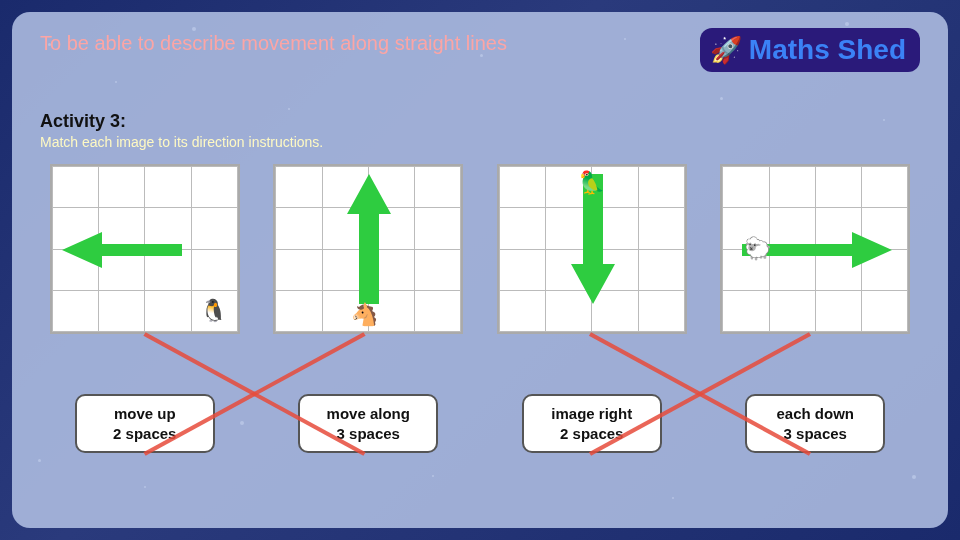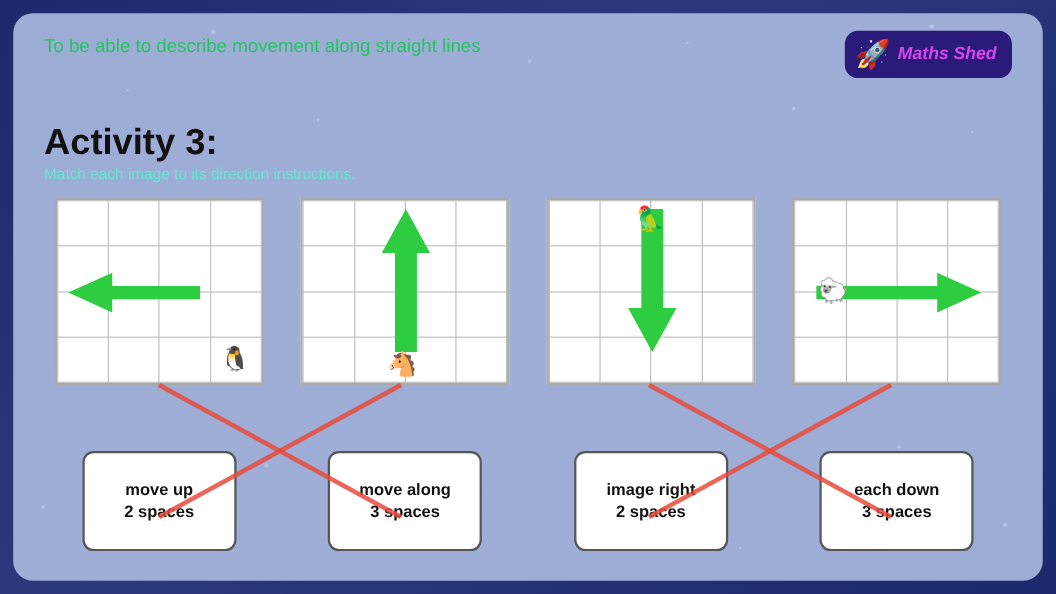--- a/index.html
+++ b/index.html
@@ -41,60 +41,59 @@
     }
 
     .header-row {
       display: flex;
       align-items: flex-start;
       justify-content: space-between;
       margin-bottom: 4px;
     }
 
     .objective {
-      font-size: 17px;
-      color: #22c55e;
+      font-size: 20px;
+      color: #fca5a5;
       font-weight: normal;
       font-family: Arial, sans-serif;
     }
 
     .maths-shed-logo {
       background: #2a1a7a;
       border-radius: 12px;
       padding: 6px 14px 6px 10px;
       display: flex;
       align-items: center;
       gap: 6px;
       margin-top: -4px;
     }
 
     .maths-shed-logo .logo-text {
-      font-size: 16px;
+      font-size: 28px;
       font-weight: bold;
-      color: #d946ef;
-      font-style: italic;
+      color: #3b82f6;
       font-family: 'Arial Rounded MT Bold', Arial, sans-serif;
     }
 
     .logo-icon {
       font-size: 26px;
     }
 
     .activity-title {
-      font-size: 33px;
+      font-size: 18px;
       color: #111;
       font-weight: bold;
       margin-bottom: 2px;
       font-family: Arial, sans-serif;
       margin-top: 39px;
     }
 
     .activity-instruction {
       font-size: 14px;
-      color: #5eead4;
+      color: #fef9c3;
       margin-bottom: 14px;
       font-family: Arial, sans-serif;
     }
 
     .panel-col {
       display: flex;
       flex-direction: column;
       align-items: center;
       gap: 0;
       flex: 1;
@@ -118,21 +117,21 @@
       border: 1.5px solid #bbb;
       width: 25%;
       height: 25%;
     }
 
     
     .label-box {
       background: white;
       border: 2.5px solid #555;
       border-radius: 10px;
-      padding: 24px 14px;
+      padding: 8px 14px;
       text-align: center;
       font-size: 15px;
       font-weight: bold;
       color: #111;
       font-family: Arial, sans-serif;
       width: 140px;
       line-height: 1.3;
     }
 
     

